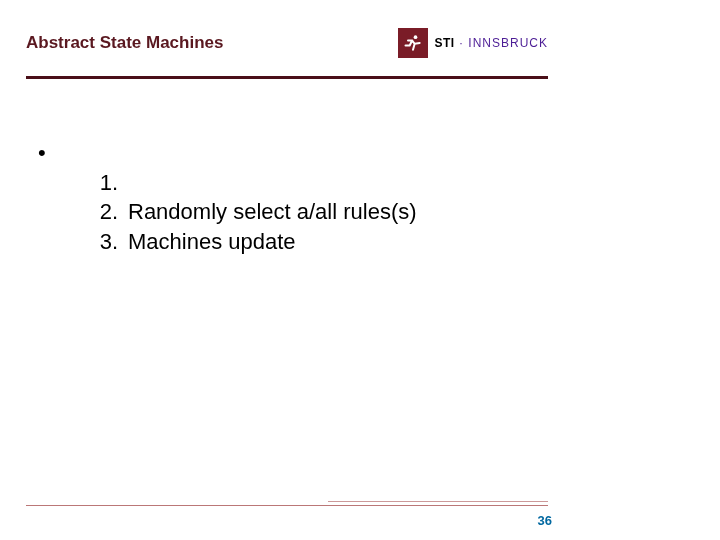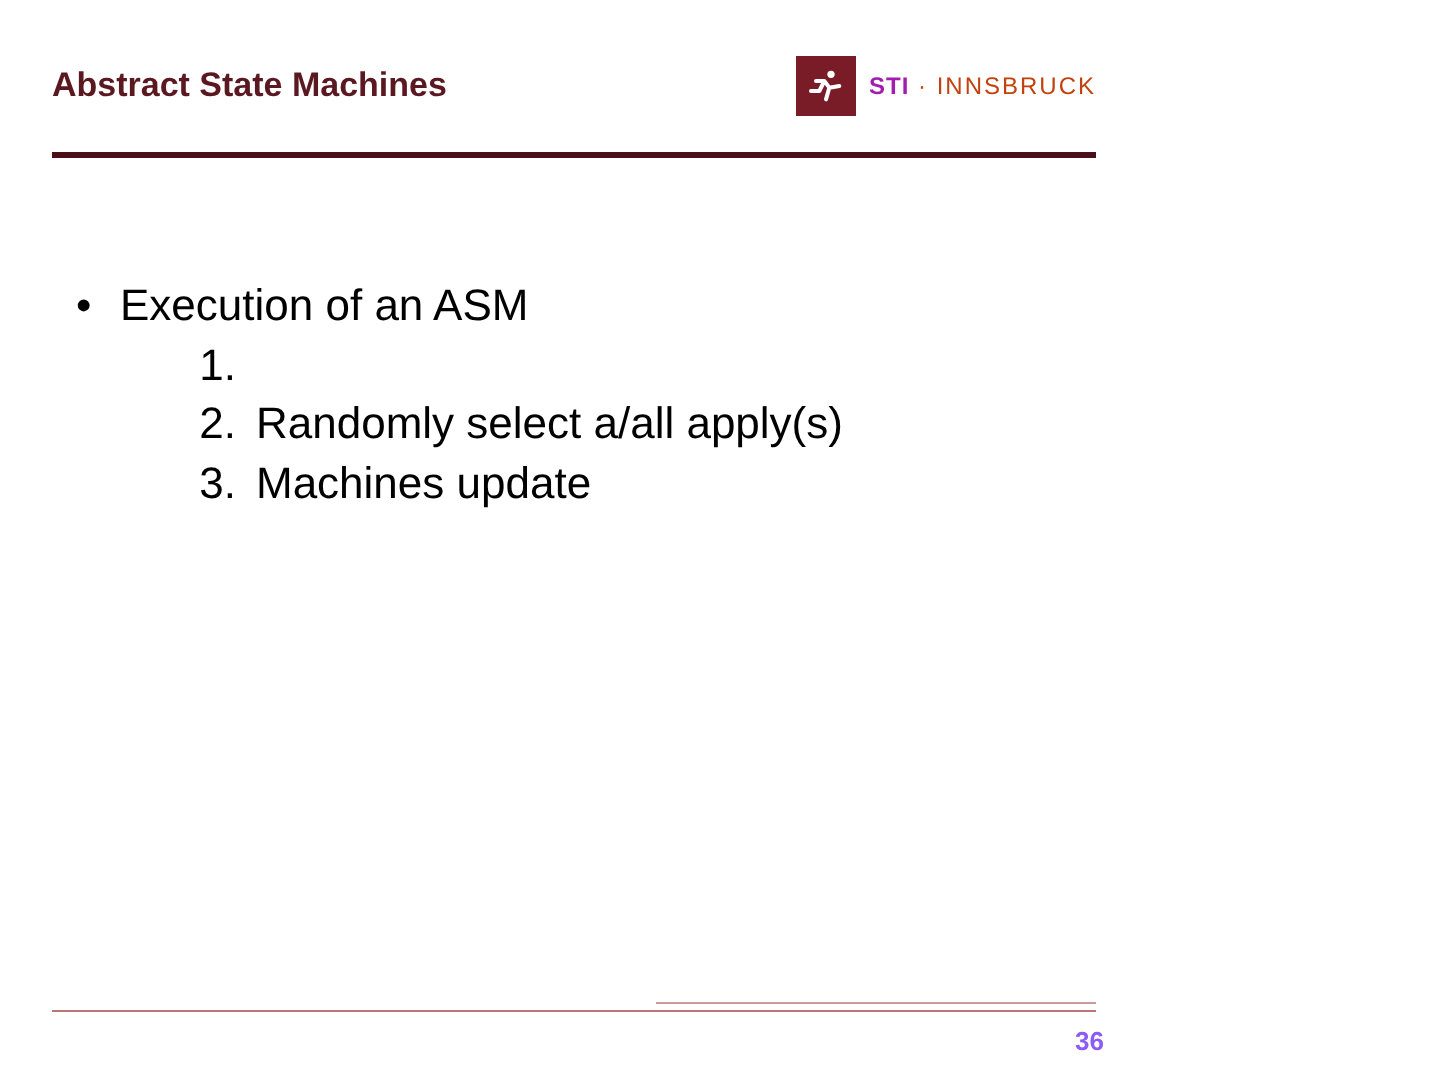--- a/index.html
+++ b/index.html
@@ -4,35 +4,35 @@
 <style>
   * { box-sizing: border-box; margin: 0; padding: 0; }
   html, body { width: 720px; height: 540px; font-family: Arial, Helvetica, sans-serif; background: #fff; position: relative; }
   .slide { width: 574px; height: 540px; position: relative; }
   .header { position: absolute; top: 28px; left: 26px; right: 26px; display: flex; justify-content: space-between; align-items: center; }
   .title { font-size: 17px; font-weight: bold; color: #5a1820; }
   .logo { display: flex; align-items: center; gap: 6px; }
   .logo-box { width: 30px; height: 30px; background: #7a1c27; display: flex; align-items: center; justify-content: center; }
   .logo-box svg { width: 20px; height: 20px; }
   .logo-text { font-size: 12px; color: #444; letter-spacing: 0.5px; }
-  .logo-text .bold { font-weight: bold; color: #a21caf; }
-  .logo-text .light { color: #c2410c; letter-spacing: 1px; }
+  .logo-text .bold { font-weight: bold; color: #000000; }
+  .logo-text .light { color: #4c1d95; letter-spacing: 1px; }
   .hr-top { position: absolute; top: 76px; left: 26px; right: 26px; height: 3px; background: #4a0f18; }
   .content { position: absolute; top: 138px; left: 38px; right: 38px; font-size: 22px; color: #000; line-height: 1.35; }
   .bullet-row { display: flex; }
   .bullet-mark { width: 22px; flex: 0 0 22px; }
   .bullet-text { }
   .numlist { margin-top: 0; }
   .num-row { display: flex; }
   .num-indent { width: 54px; flex: 0 0 54px; }
   .num-mark { width: 36px; flex: 0 0 36px; text-align: right; padding-right: 10px; }
   .num-text { }
   .hr-bottom { position: absolute; bottom: 34px; left: 26px; right: 26px; height: 1px; background: #b77; }
   .hr-bottom-right { position: absolute; bottom: 38px; right: 26px; width: 220px; height: 1px; background: #c99; }
-  .pagenum { position: absolute; bottom: 12px; right: 22px; font-size: 13px; font-weight: bold; color: #8b5cf6; }
+  .pagenum { position: absolute; bottom: 12px; right: 22px; font-size: 13px; font-weight: bold; color: #0369a1; }
 </style>
 </head>
 <body>
 
 <div class="slide">
 
   <div class="header">
     <div class="title">Abstract State Machines</div>
     <div class="logo">
       <div class="logo-box">
@@ -45,31 +45,30 @@
         <span class="bold">STI</span><span class="light"> · INNSBRUCK</span>
       </div>
     </div>
   </div>
 
   <div class="hr-top"></div>
 
   <div class="content">
     <div class="bullet-row">
       <div class="bullet-mark">•</div>
-      <div class="bullet-text">Execution of an ASM</div>
     </div>
     <div class="numlist">
       <div class="num-row">
         <div class="num-indent"></div>
         <div class="num-mark">1.</div>
       </div>
       <div class="num-row">
         <div class="num-indent"></div>
         <div class="num-mark">2.</div>
-        <div class="num-text">Randomly select a/all apply(s)</div>
+        <div class="num-text">Randomly select a/all rules(s)</div>
       </div>
       <div class="num-row">
         <div class="num-indent"></div>
         <div class="num-mark">3.</div>
         <div class="num-text">Machines update</div>
       </div>
     </div>
   </div>
 
   <div class="hr-bottom-right"></div>

